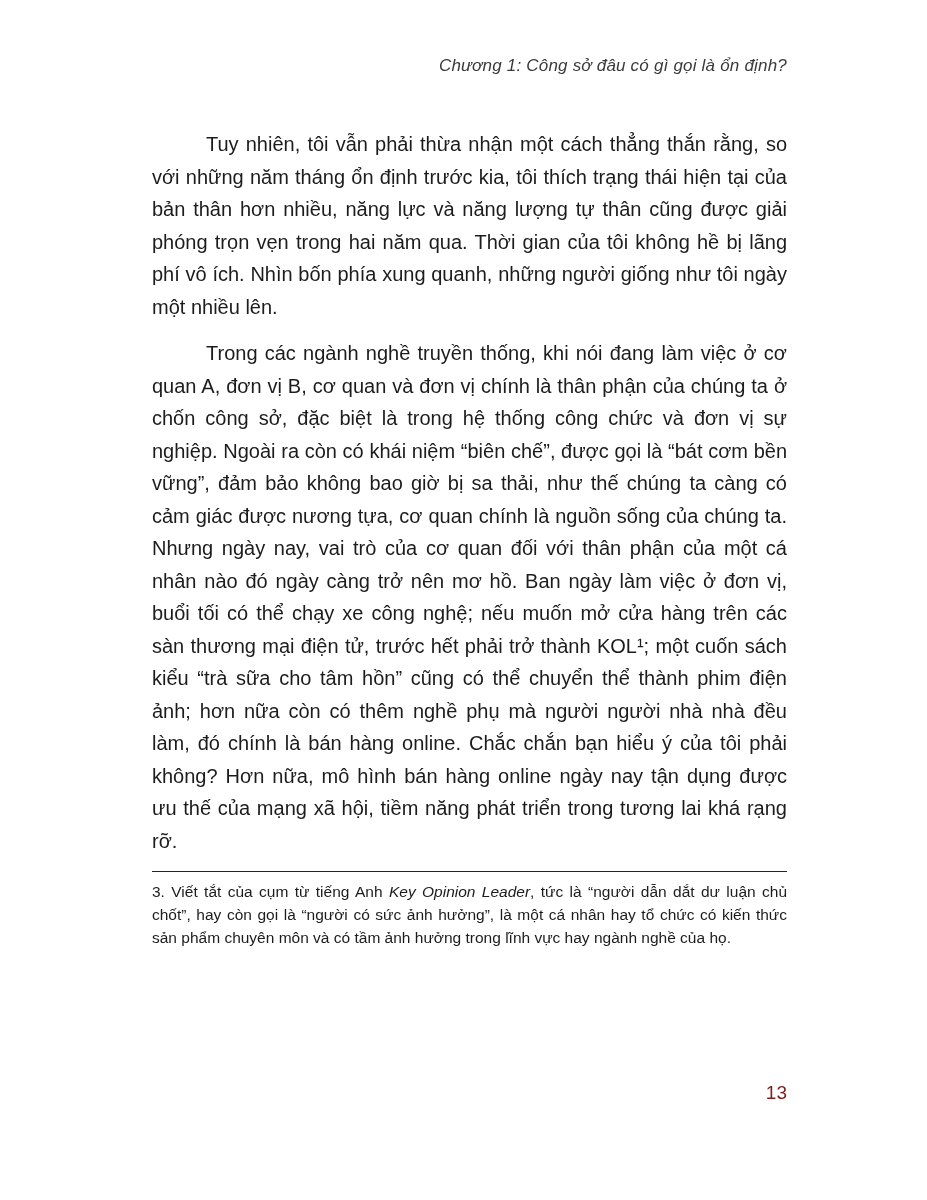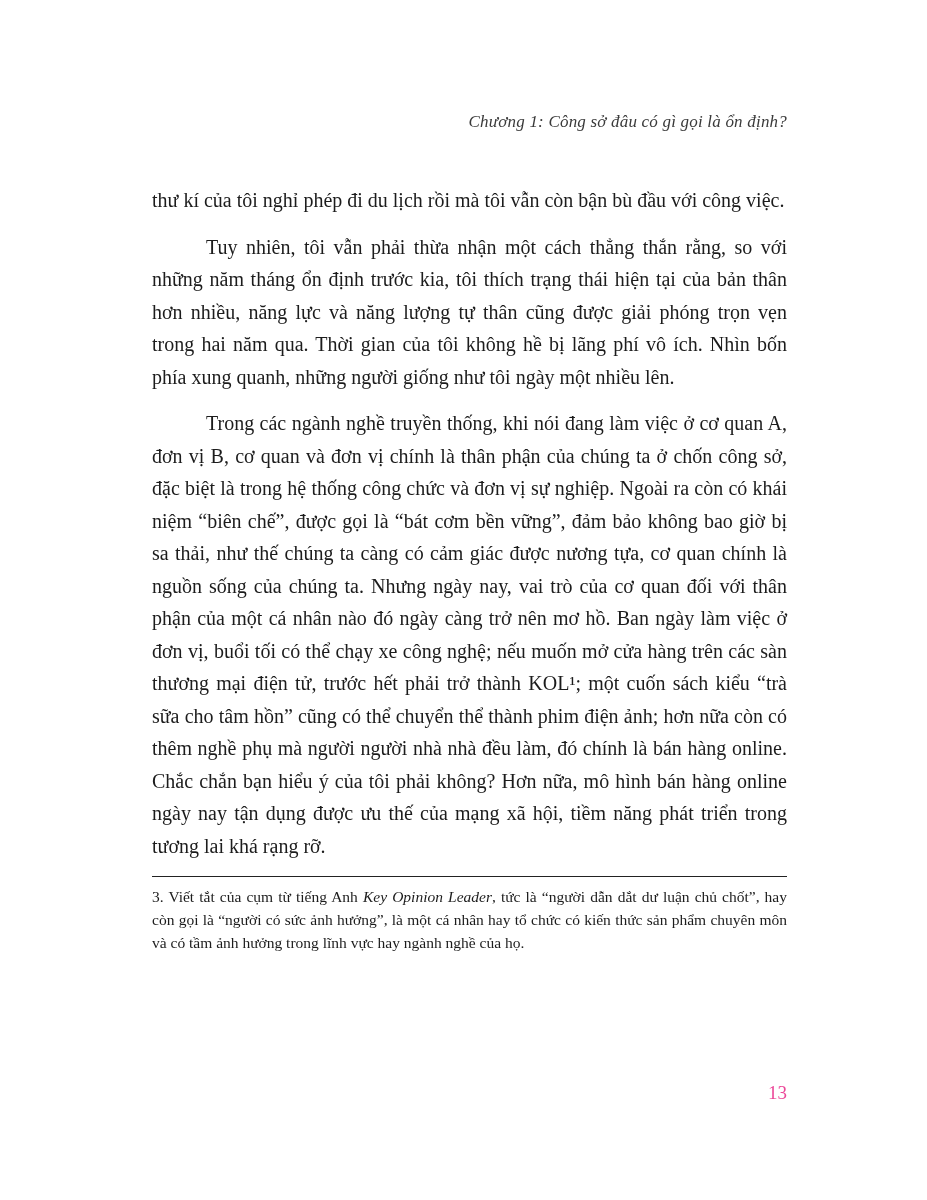--- a/index.html
+++ b/index.html
@@ -7,22 +7,22 @@
     padding: 0;
     background: #ffffff;
   }
   .page {
     position: relative;
     width: 927px;
     height: 1200px;
     margin: 0 auto;
     background: #ffffff;
     box-sizing: border-box;
-    padding: 112px 140px 0 152px;
-    font-family: Liberation Serif, serif;
+    padding: 56px 140px 0 152px;
+    font-family: Liberation Sans, sans-serif;
     color: #1c1c1c;
     overflow: hidden;
   }
   .running-header {
     text-align: right;
     font-style: italic;
     font-size: 17px;
     color: #3a3a3a;
     margin: 0 0 52px 0;
     letter-spacing: 0.2px;
@@ -51,33 +51,32 @@
     color: #1c1c1c;
   }
   .footnote .term {
     font-style: italic;
   }
   .page-number {
     position: absolute;
     right: 140px;
     bottom: 96px;
     font-size: 19px;
-    color: #ec4899;
+    color: #7f1d1d;
     text-align: right;
   }
 </style>
 </head>
 <body>
 
 <div class="page">
 
   <div class="running-header">Chương 1: Công sở đâu có gì gọi là ổn định?</div>
 
   <div class="body-text">
-    <p>thư kí của tôi nghỉ phép đi du lịch rồi mà tôi vẫn còn bận bù đầu với công việc.</p>
     <p class="indent">Tuy nhiên, tôi vẫn phải thừa nhận một cách thẳng thắn rằng, so với những năm tháng ổn định trước kia, tôi thích trạng thái hiện tại của bản thân hơn nhiều, năng lực và năng lượng tự thân cũng được giải phóng trọn vẹn trong hai năm qua. Thời gian của tôi không hề bị lãng phí vô ích. Nhìn bốn phía xung quanh, những người giống như tôi ngày một nhiều lên.</p>
     <p class="indent">Trong các ngành nghề truyền thống, khi nói đang làm việc ở cơ quan A, đơn vị B, cơ quan và đơn vị chính là thân phận của chúng ta ở chốn công sở, đặc biệt là trong hệ thống công chức và đơn vị sự nghiệp. Ngoài ra còn có khái niệm “biên chế”, được gọi là “bát cơm bền vững”, đảm bảo không bao giờ bị sa thải, như thế chúng ta càng có cảm giác được nương tựa, cơ quan chính là nguồn sống của chúng ta. Nhưng ngày nay, vai trò của cơ quan đối với thân phận của một cá nhân nào đó ngày càng trở nên mơ hồ. Ban ngày làm việc ở đơn vị, buổi tối có thể chạy xe công nghệ; nếu muốn mở cửa hàng trên các sàn thương mại điện tử, trước hết phải trở thành KOL¹; một cuốn sách kiểu “trà sữa cho tâm hồn” cũng có thể chuyển thể thành phim điện ảnh; hơn nữa còn có thêm nghề phụ mà người người nhà nhà đều làm, đó chính là bán hàng online. Chắc chắn bạn hiểu ý của tôi phải không? Hơn nữa, mô hình bán hàng online ngày nay tận dụng được ưu thế của mạng xã hội, tiềm năng phát triển trong tương lai khá rạng rỡ.</p>
   </div>
 
   <hr class="footnote-rule">
 
   <p class="footnote"><span>3. Viết tắt của cụm từ tiếng Anh </span><span class="term">Key Opinion Leader</span><span>, tức là “người dẫn dắt dư luận chủ chốt”, hay còn gọi là “người có sức ảnh hưởng”, là một cá nhân hay tổ chức có kiến thức sản phẩm chuyên môn và có tầm ảnh hưởng trong lĩnh vực hay ngành nghề của họ.</span></p>
 
   <div class="page-number">13</div>
 

